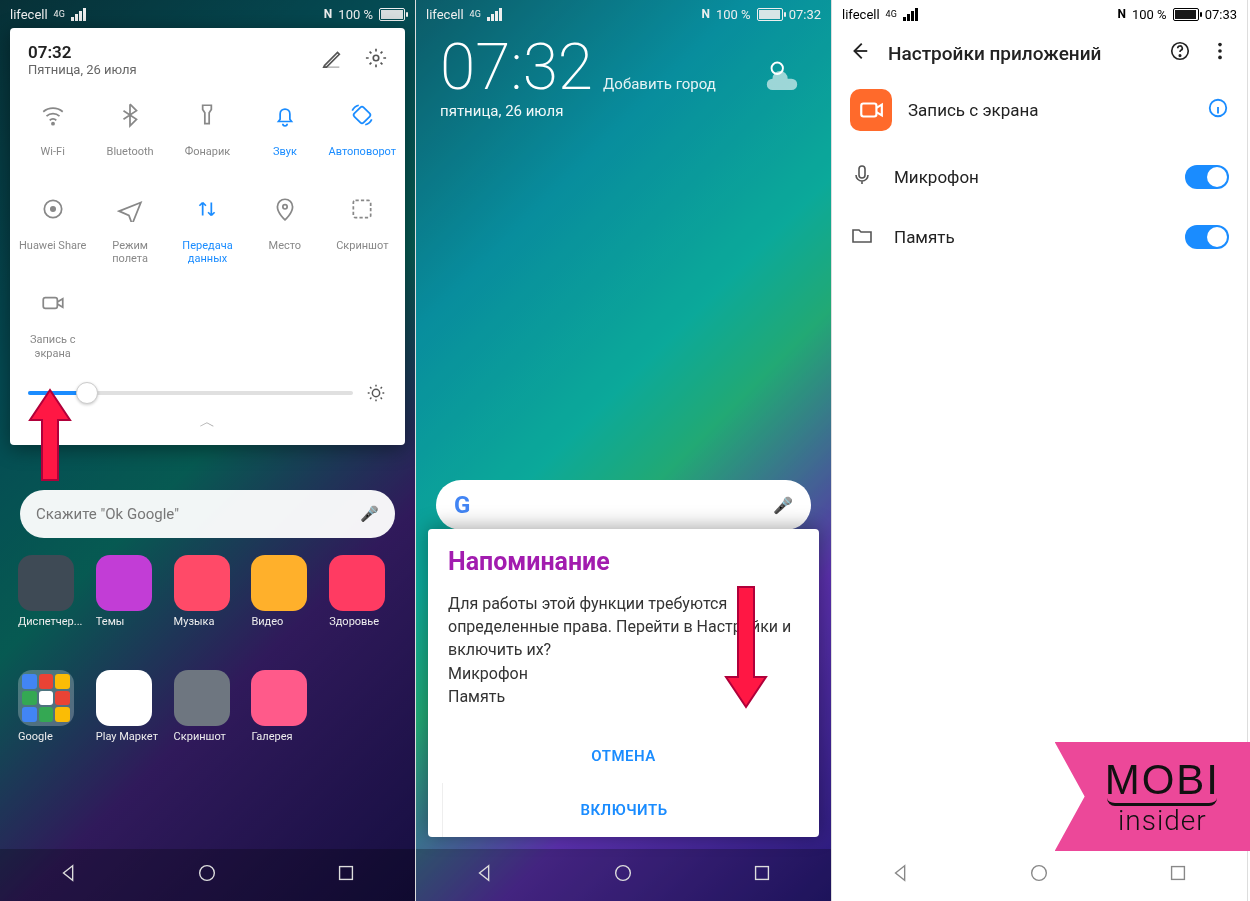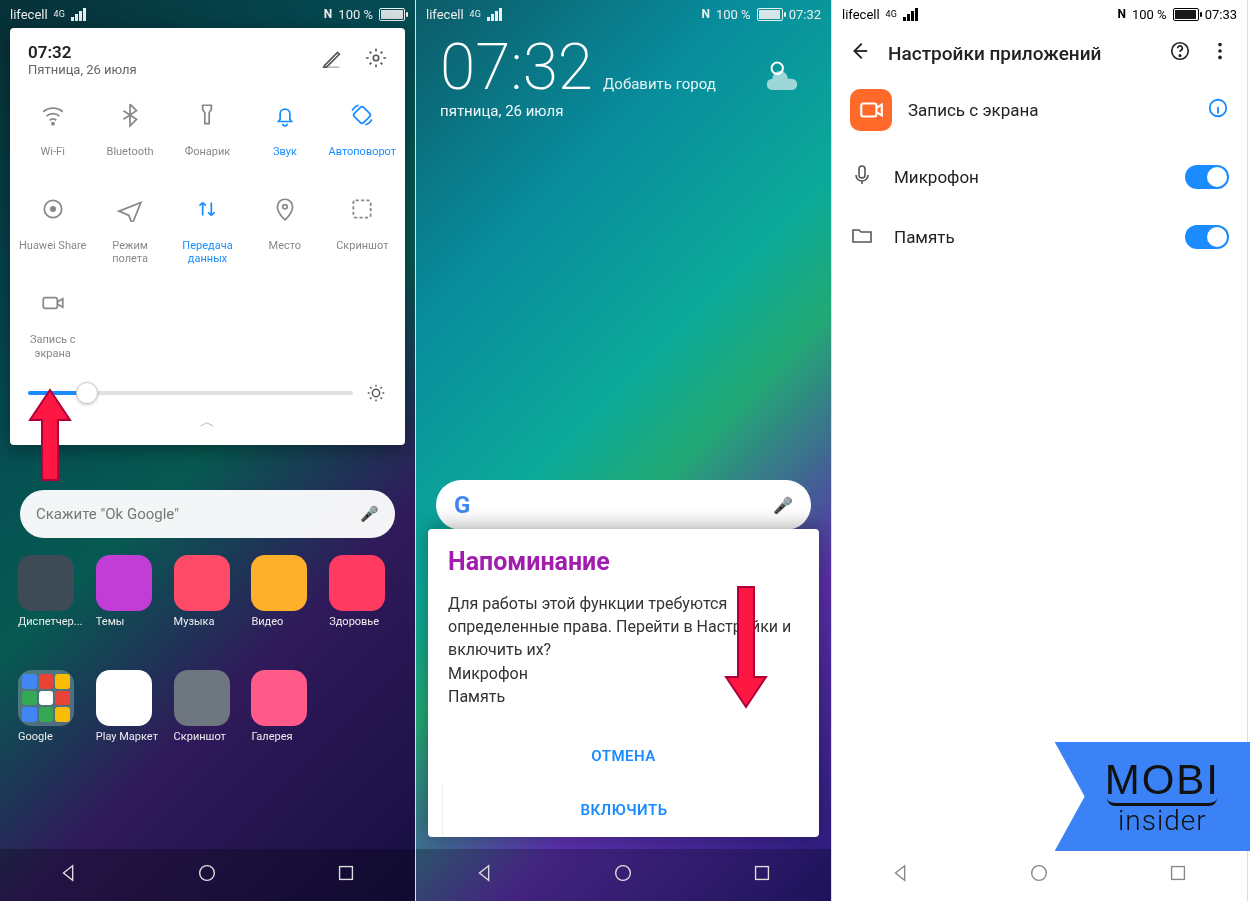--- a/index.html
+++ b/index.html
@@ -225,21 +225,21 @@
     content:""; position:absolute; right:2px; top:2px;
     width:20px; height:20px; border-radius:50%; background:#fff;
   }
 
   
   .watermark {
     position:absolute; right:0; bottom:50px;
     z-index:20;
   }
   .wm-chev {
-    background:#3b82f6;
+    background:#ec4899;
     padding: 14px 30px 14px 50px;
     clip-path: polygon(0 0, 100% 0, 100% 100%, 0 100%, 30px 50%);
     display:flex; flex-direction:column; align-items:center;
   }
   .wm-chev .l1 { font-size:42px; font-weight:400; letter-spacing:2px; font-family: Impact, "Arial Black", sans-serif; color:#111;}
   .wm-chev .arc { width:110px; height:8px; border-bottom:3px solid #111; border-radius:0 0 60px 60px; margin-top:-6px;}
   .wm-chev .l2 { font-size:28px; font-weight:300; color:#111; margin-top:-2px; letter-spacing:1px;}
 </style>
 </head>
 <body>

